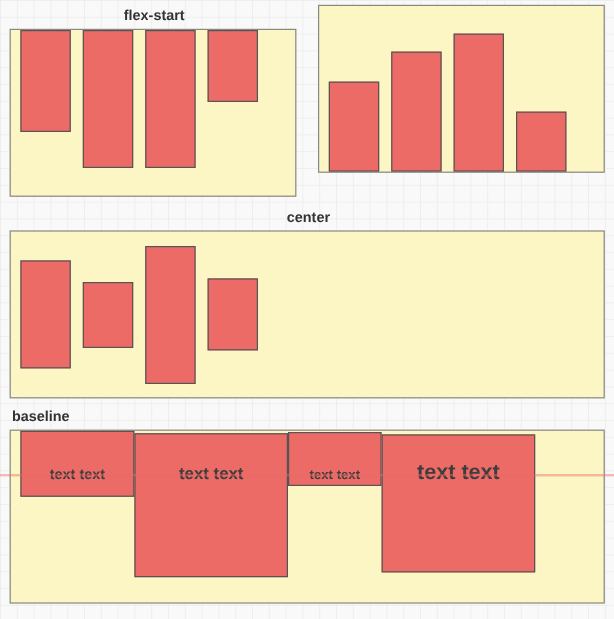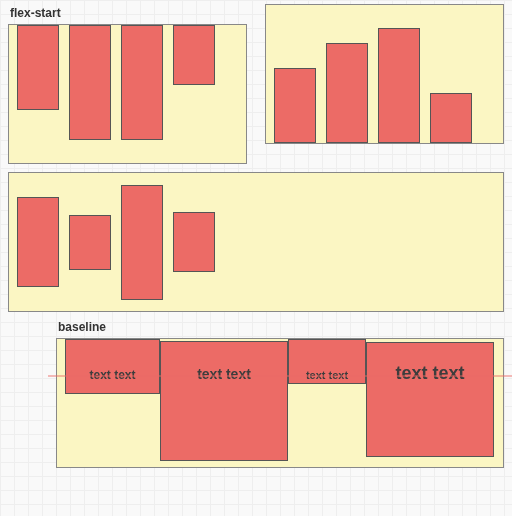--- a/index.html
+++ b/index.html
@@ -16,20 +16,21 @@
     padding: 4px 8px;
     position: relative;
   }
   .row {
     display: flex;
     gap: 18px;
     margin-bottom: 8px;
   }
   .panel {
     flex: 1;
+    text-align: center;
   }
   .panel-label {
     font-size: 12px;
     font-weight: bold;
     color: #333;
     margin: 2px 0 4px 2px;
   }
   .container {
     background: #fbf6c3;
     border: 1px solid #888;
@@ -43,26 +44,25 @@
   .c-center  { align-items: center; }
   .c-stretch { align-items: stretch; }
   .item {
     background: #ec6b66;
     border: 1px solid #555;
     width: 42px;
   }
   .baseline-wrap {
     position: relative;
     margin-top: 4px;
-    margin-left: 48px;
   }
   .baseline-container {
     background: #fbf6c3;
     border: 1px solid #888;
-    height: 130px;
+    height: 145px;
     display: flex;
     align-items: baseline;
     padding: 0 8px;
   }
   .b-item {
     background: #ec6b66;
     border: 1px solid #555;
     display: flex;
     align-items: flex-start;
     justify-content: center;
@@ -97,20 +97,21 @@
         <div class="item" style="height: 75px;"></div>
         <div class="item" style="height: 100px;"></div>
         <div class="item" style="height: 115px;"></div>
         <div class="item" style="height: 50px;"></div>
       </div>
   </div>
 </div>
 
 <div class="row">
   <div class="panel">
+    <div class="panel-label">center</div>
     <div class="container c-center" id="c-center">
         <div class="item" style="height: 90px;"></div>
         <div class="item" style="height: 55px;"></div>
         <div class="item" style="height: 115px;"></div>
         <div class="item" style="height: 60px;"></div>
       </div>
   </div>
 </div>
 
 <div class="baseline-wrap">

